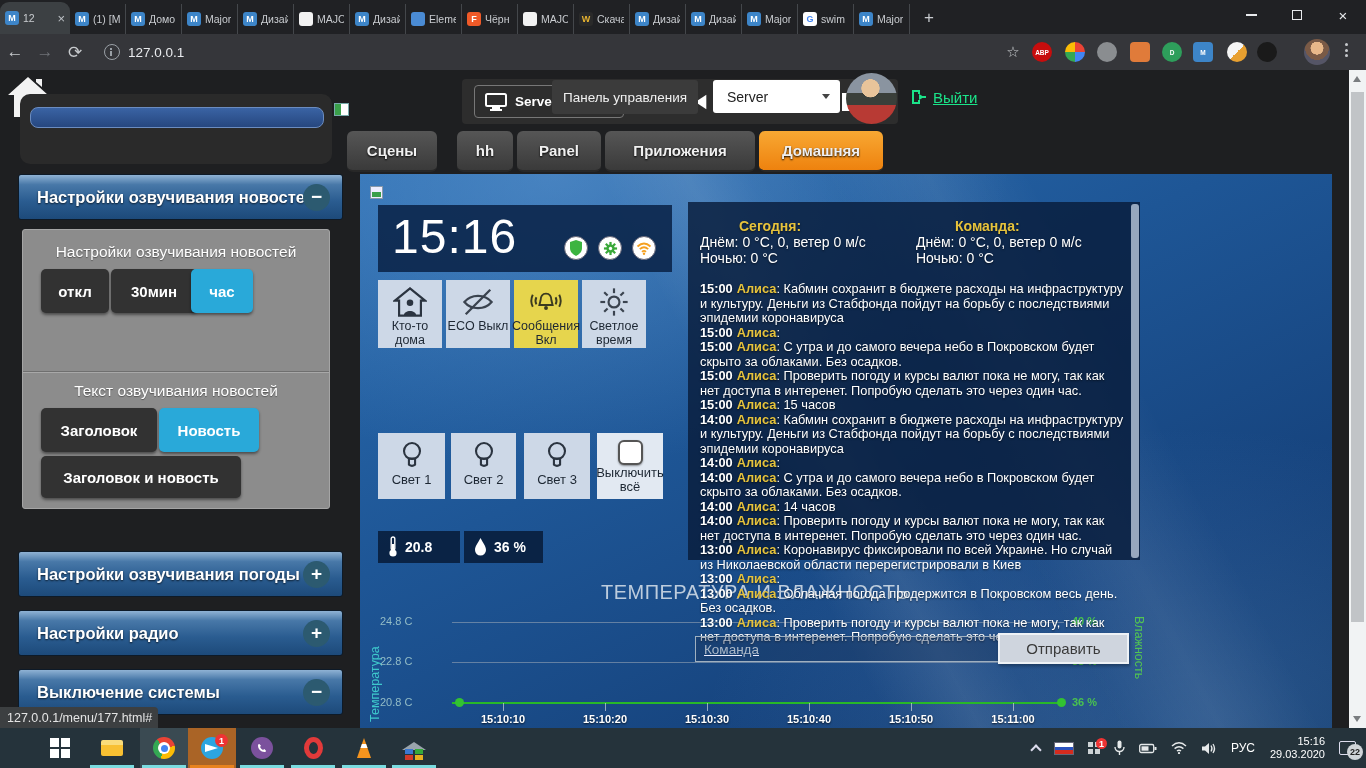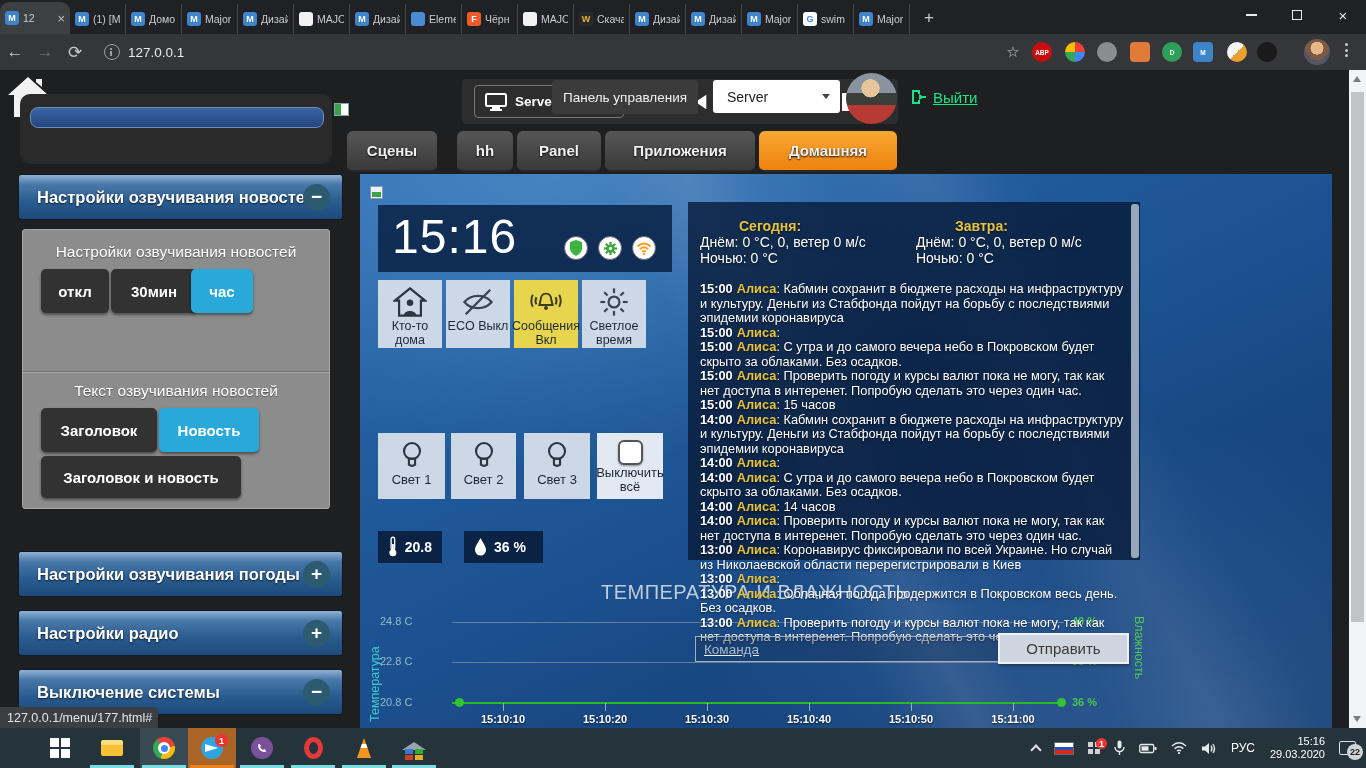--- a/index.html
+++ b/index.html
@@ -427,21 +427,21 @@
     <span class="t">Выключение системы</span>
     <span class="tog">−</span>
   </div>
 
   <div id="statusbar">127.0.0.1/menu/177.html#</div>
 
   <div class="maintab" style="left:347px;width:90px">Сцены</div>
   <div class="maintab" style="left:457px;width:56px">hh</div>
   <div class="maintab" style="left:517px;width:84px">Panel</div>
   <div class="maintab" style="left:605px;width:150px">Приложения</div>
-  <div class="maintab active" style="left:759px;width:138px">Домашняя</div>
+  <div class="maintab active" style="left:759px;width:124px">Домашняя</div>
 
   <div id="bluearea">
     <div id="brokenimg"></div>
 
     <div id="clockpanel">
       <div id="clocktime">15:16</div>
       <div class="statcirc" style="left:186px">
         <svg width="14" height="16" viewBox="0 0 14 16">
             <path d="M7 0 L13 2 V8 C13 12 10 14.5 7 16 C4 14.5 1 12 1 8 V2 Z" fill="#3cb440"></path>
           </svg>
@@ -530,21 +530,21 @@
           <circle cx="10" cy="9" r="6.5" fill="none" stroke="#2b3440" stroke-width="1.7"></circle>
           <path d="M7.5 15 H12.5 V20 Q10 22 7.5 20 Z" fill="none" stroke="#2b3440" stroke-width="1.7"></path>
         </svg>
       <span class="lbl">Свет 3</span>
     </div>
     <div class="lbtn off" style="left:237px;width:66px">
       <i id="switchicon"></i>
       <span class="lbl">Выключить всё</span>
     </div>
 
-    <div class="sensor" style="left:18px;width:64px">
+    <div class="sensor" style="left:18px;width:82px">
       <svg width="10" height="22" viewBox="0 0 10 22">
           <rect x="3.2" y="1" width="3.6" height="13" rx="1.8" fill="none" stroke="#fff" stroke-width="1.4"></rect>
           <circle cx="5" cy="17" r="3.6" fill="#fff"></circle>
           <rect x="4" y="8" width="2" height="8" fill="#fff"></rect>
         </svg>
       <span>20.8</span>
     </div>
     <div class="sensor" style="left:104px;width:79px">
       <svg width="13" height="20" viewBox="0 0 13 20">
           <path d="M6.5 1 C9 6 12 9 12 13 A5.5 5.5 0 0 1 1 13 C1 9 4 6 6.5 1 Z" fill="#fff"></path>
@@ -554,21 +554,21 @@
 
     <div id="msgpanel">
       <div id="msgscroll"></div>
     </div>
     <div class="wcol" style="left:340px">
       <div class="wl">Сегодня:</div>
       <div>Днём: 0 °C, 0, ветер 0 м/с</div>
       <div>Ночью: 0 °C</div>
     </div>
     <div class="wcol" style="left:556px">
-      <div class="wl">Завтра:</div>
+      <div class="wl">Команда:</div>
       <div>Днём: 0 °C, 0, ветер 0 м/с</div>
       <div>Ночью: 0 °C</div>
     </div>
     <div id="messages">
 
         <div class="msg">
           <span class="mtime">15:00</span><span class="msender">Алиса</span><span>: </span><span class="mtext">Кабмин сохранит в бюджете расходы на инфраструктуру и культуру. Деньги из Стабфонда пойдут на борьбу с последствиями эпидемии коронавируса</span>
         </div>
 
         <div class="msg">

